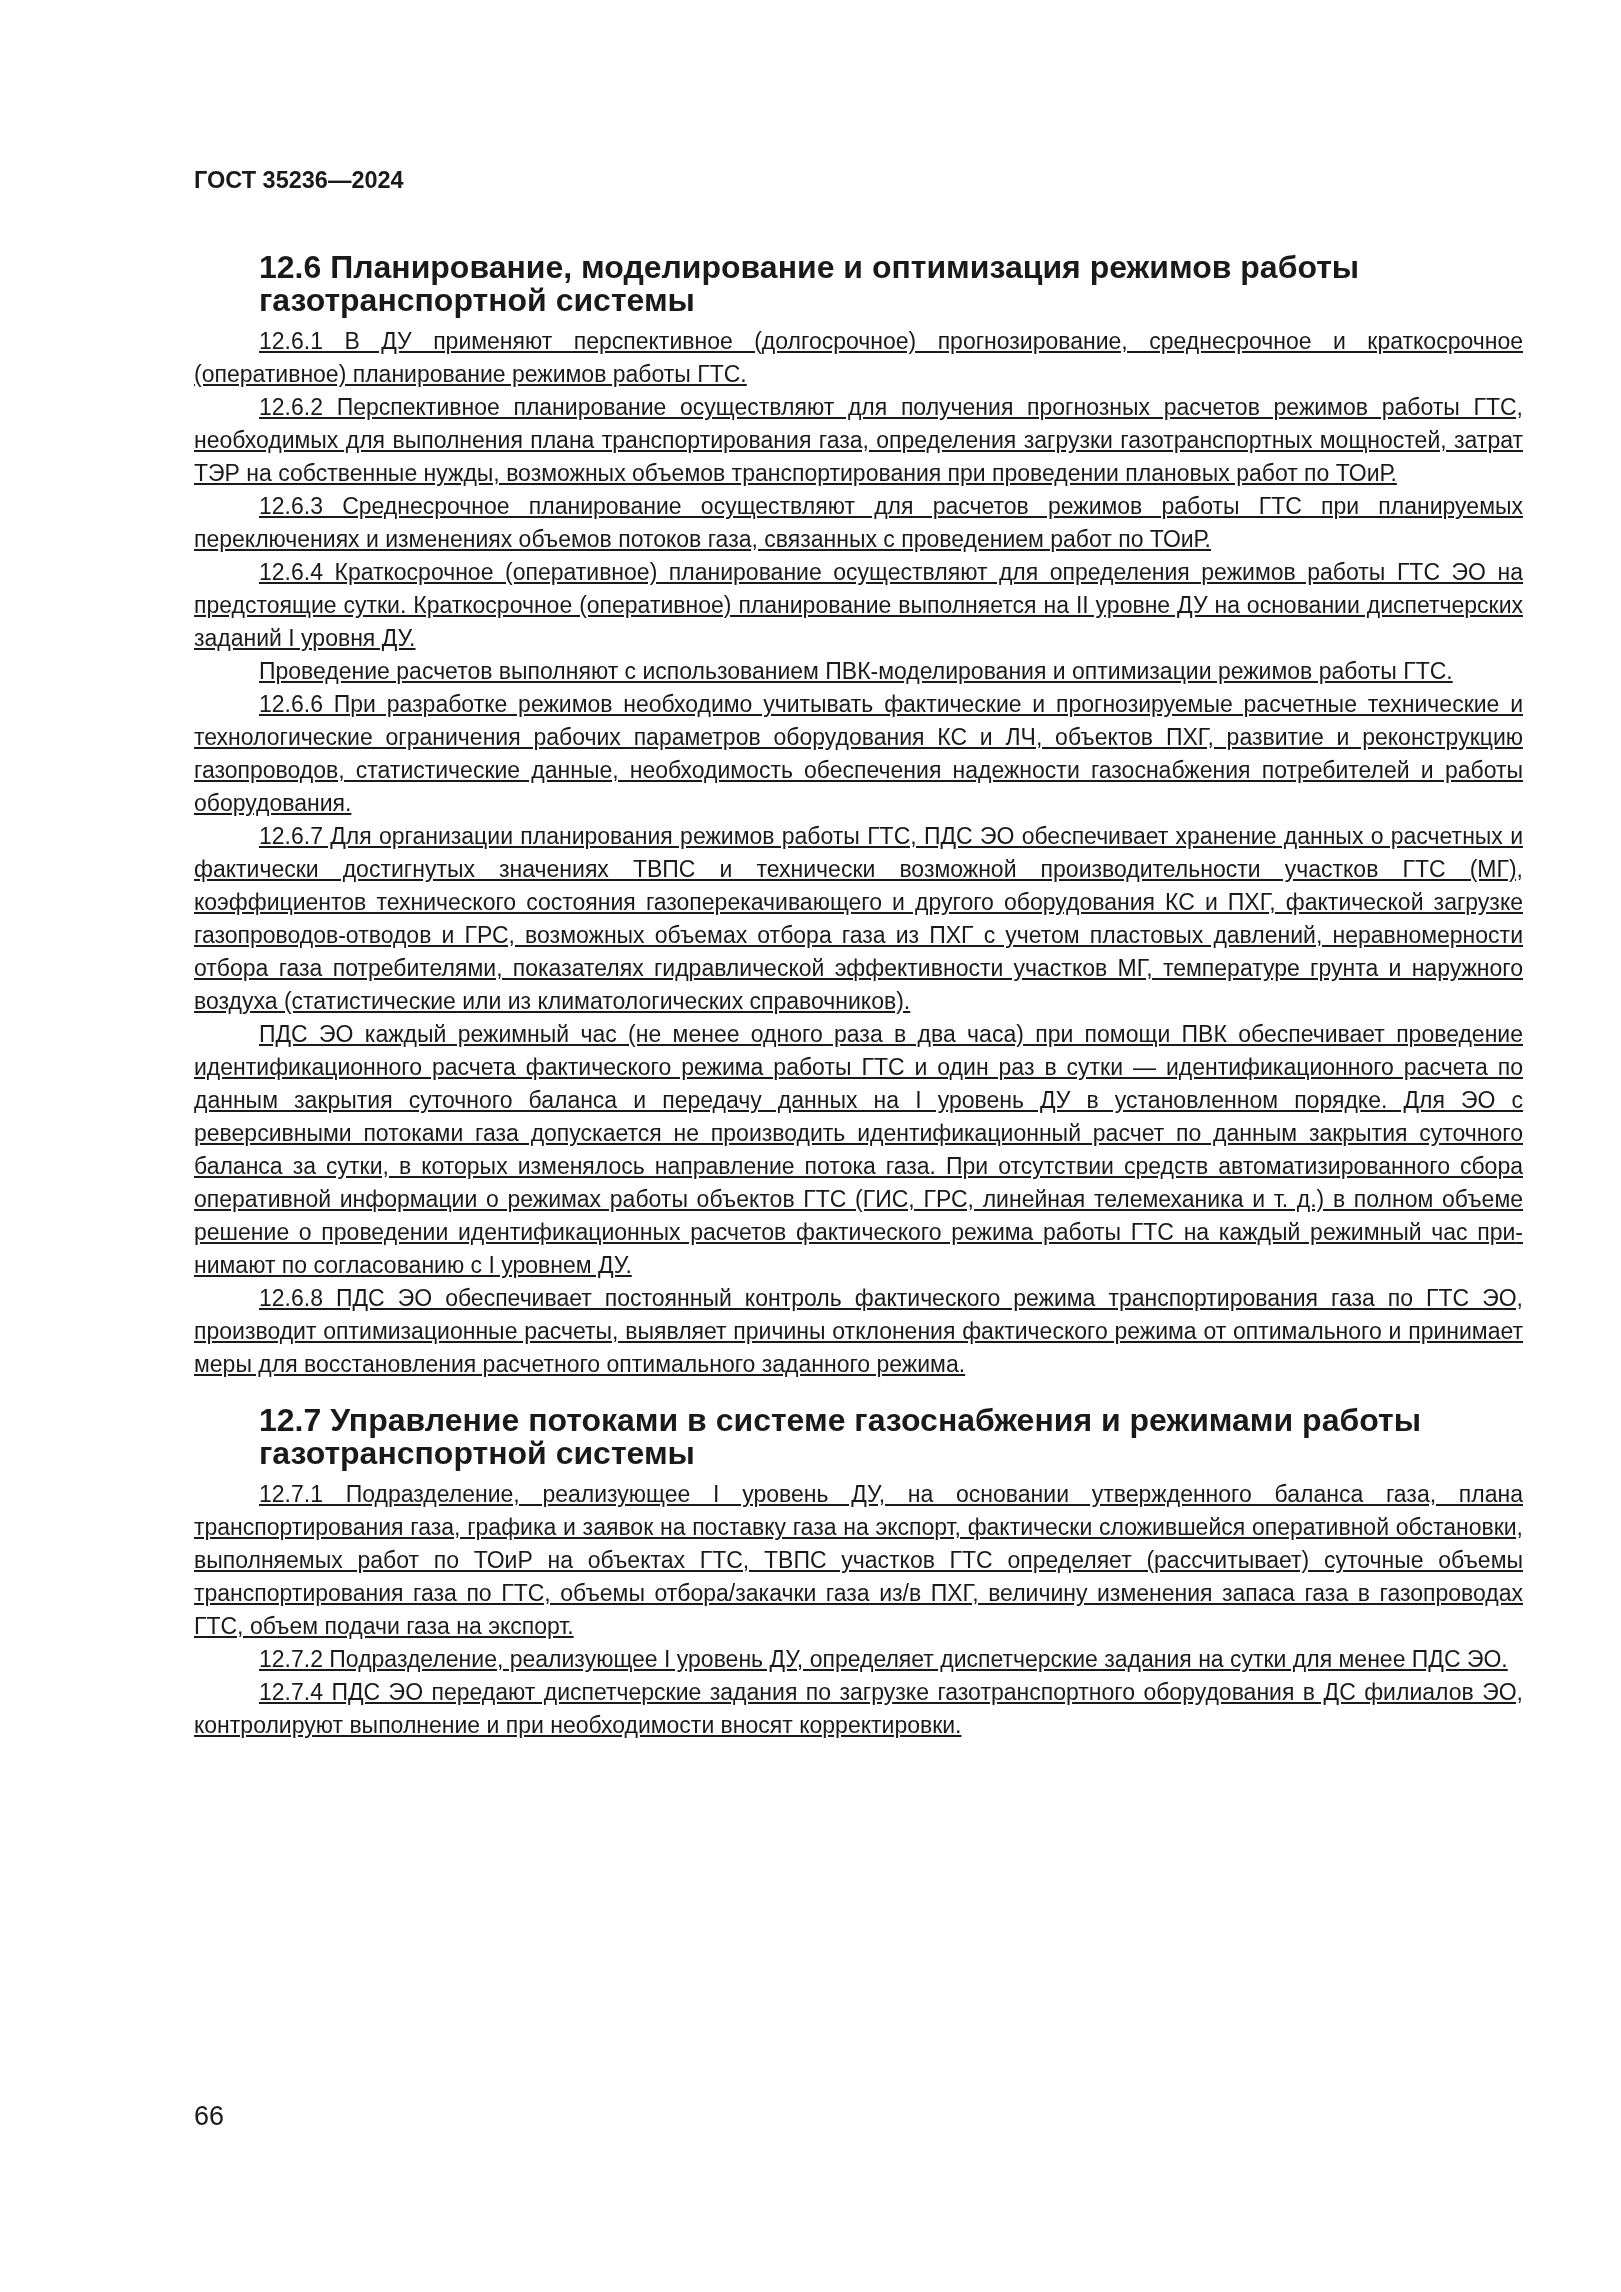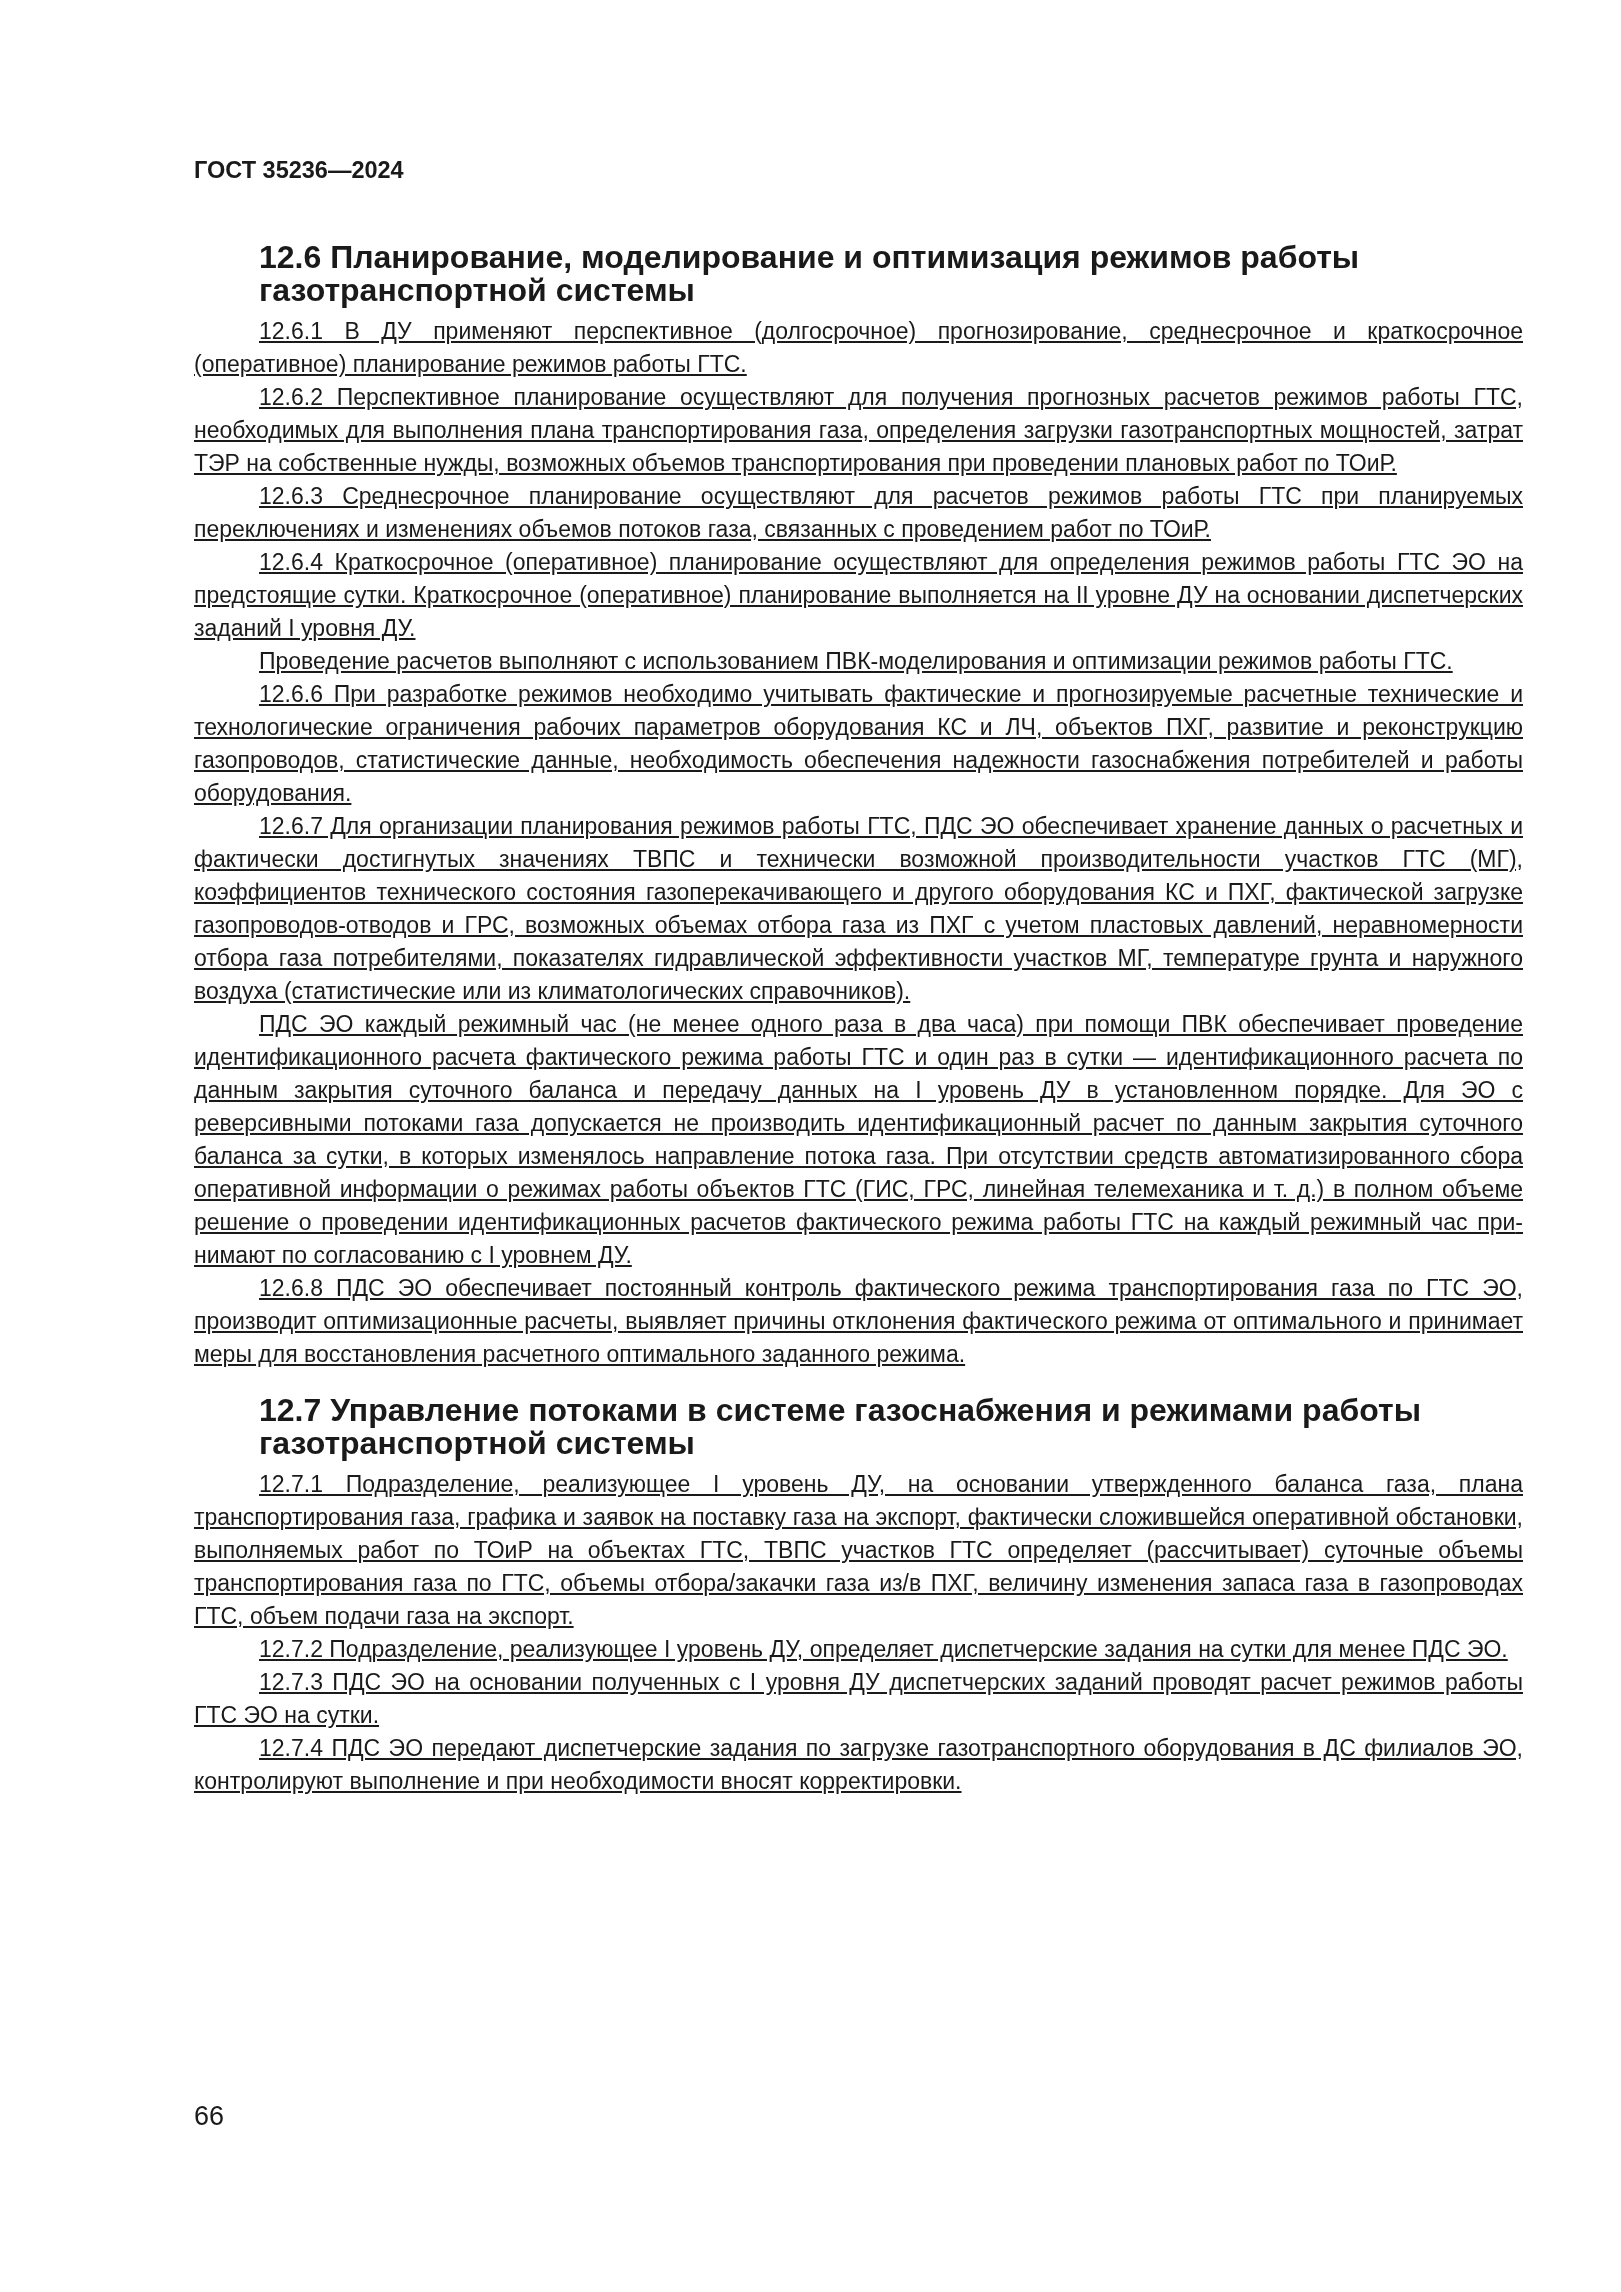--- a/index.html
+++ b/index.html
@@ -2,21 +2,21 @@
 <html><head>
 <meta charset="utf-8">
 <style>
   html, body { margin: 0; padding: 0; background: #ffffff; }
   body {
     width: 1621px; height: 2293px; position: relative; overflow: hidden;
     font-family: "Liberation Sans", "DejaVu Sans", sans-serif;
     color: #1a1a1a;
   }
   .page {
-    position: absolute; left: 194px; top: 157px; width: 1329px;
+    position: absolute; left: 194px; top: 167px; width: 1329px;
   }
   .doc-header {
     font-weight: bold; font-size: 23.5px; margin: 0 0 57px 0;
   }
   .section-heading {
     font-weight: bold; font-size: 32px; line-height: 33px;
     padding-left: 65px; margin: 0 0 7.8px 0;
   }
   .para {
     font-size: 23px; line-height: 33px; text-align: justify;
@@ -45,19 +45,18 @@
     <p class="para">ПДС ЭО каждый режимный час (не менее одного раза в два часа) при помощи ПВК обеспечивает проведение идентификационного расчета фактического режима работы ГТС и один раз в сутки — иден­тификационного расчета по данным закрытия суточного баланса и передачу данных на I уровень ДУ в установленном порядке. Для ЭО с реверсивными потоками газа допускается не производить идентифи­кационный расчет по данным закрытия суточного баланса за сутки, в которых изменялось направление потока газа. При отсутствии средств автоматизированного сбора оперативной информации о режимах работы объектов ГТС (ГИС, ГРС, линейная телемеханика и т. д.) в полном объеме решение о прове­дении идентификационных расчетов фактического режима работы ГТС на каждый режимный час при­нимают по согласованию с I уровнем ДУ.</p>
     <p class="para">12.6.8 ПДС ЭО обеспечивает постоянный контроль фактического режима транспортирования газа по ГТС ЭО, производит оптимизационные расчеты, выявляет причины отклонения фактического режима от оптимального и принимает меры для восстановления расчетного оптимального заданного режима.</p>
   </section>
 
   <div class="section-gap"></div>
 
   <section>
     <h2 class="section-heading">12.7 Управление потоками в системе газоснабжения и режимами работы газотранспортной системы</h2>
     <p class="para">12.7.1 Подразделение, реализующее I уровень ДУ, на основании утвержденного баланса газа, плана транспортирования газа, графика и заявок на поставку газа на экспорт, фактически сложившейся оперативной обстановки, выполняемых работ по ТОиР на объектах ГТС, ТВПС участков ГТС определя­ет (рассчитывает) суточные объемы транспортирования газа по ГТС, объемы отбора/закачки газа из/в ПХГ, величину изменения запаса газа в газопроводах ГТС, объем подачи газа на экспорт.</p>
     <p class="para">12.7.2 Подразделение, реализующее I уровень ДУ, определяет диспетчерские задания на сутки для менее ПДС ЭО.</p>
-    <p class="para">12.7.3 ПДС ЭО на основании полученных с I уровня ДУ диспетчерских заданий проводят расчет режимов работы ГТС ЭО на сутки.</p>
     <p class="para">12.7.4 ПДС ЭО передают диспетчерские задания по загрузке газотранспортного оборудования в ДС филиалов ЭО, контролируют выполнение и при необходимости вносят корректировки.</p>
   </section>
 </div>
 
 <div class="page-number">66</div>
 
 
 </body></html>

